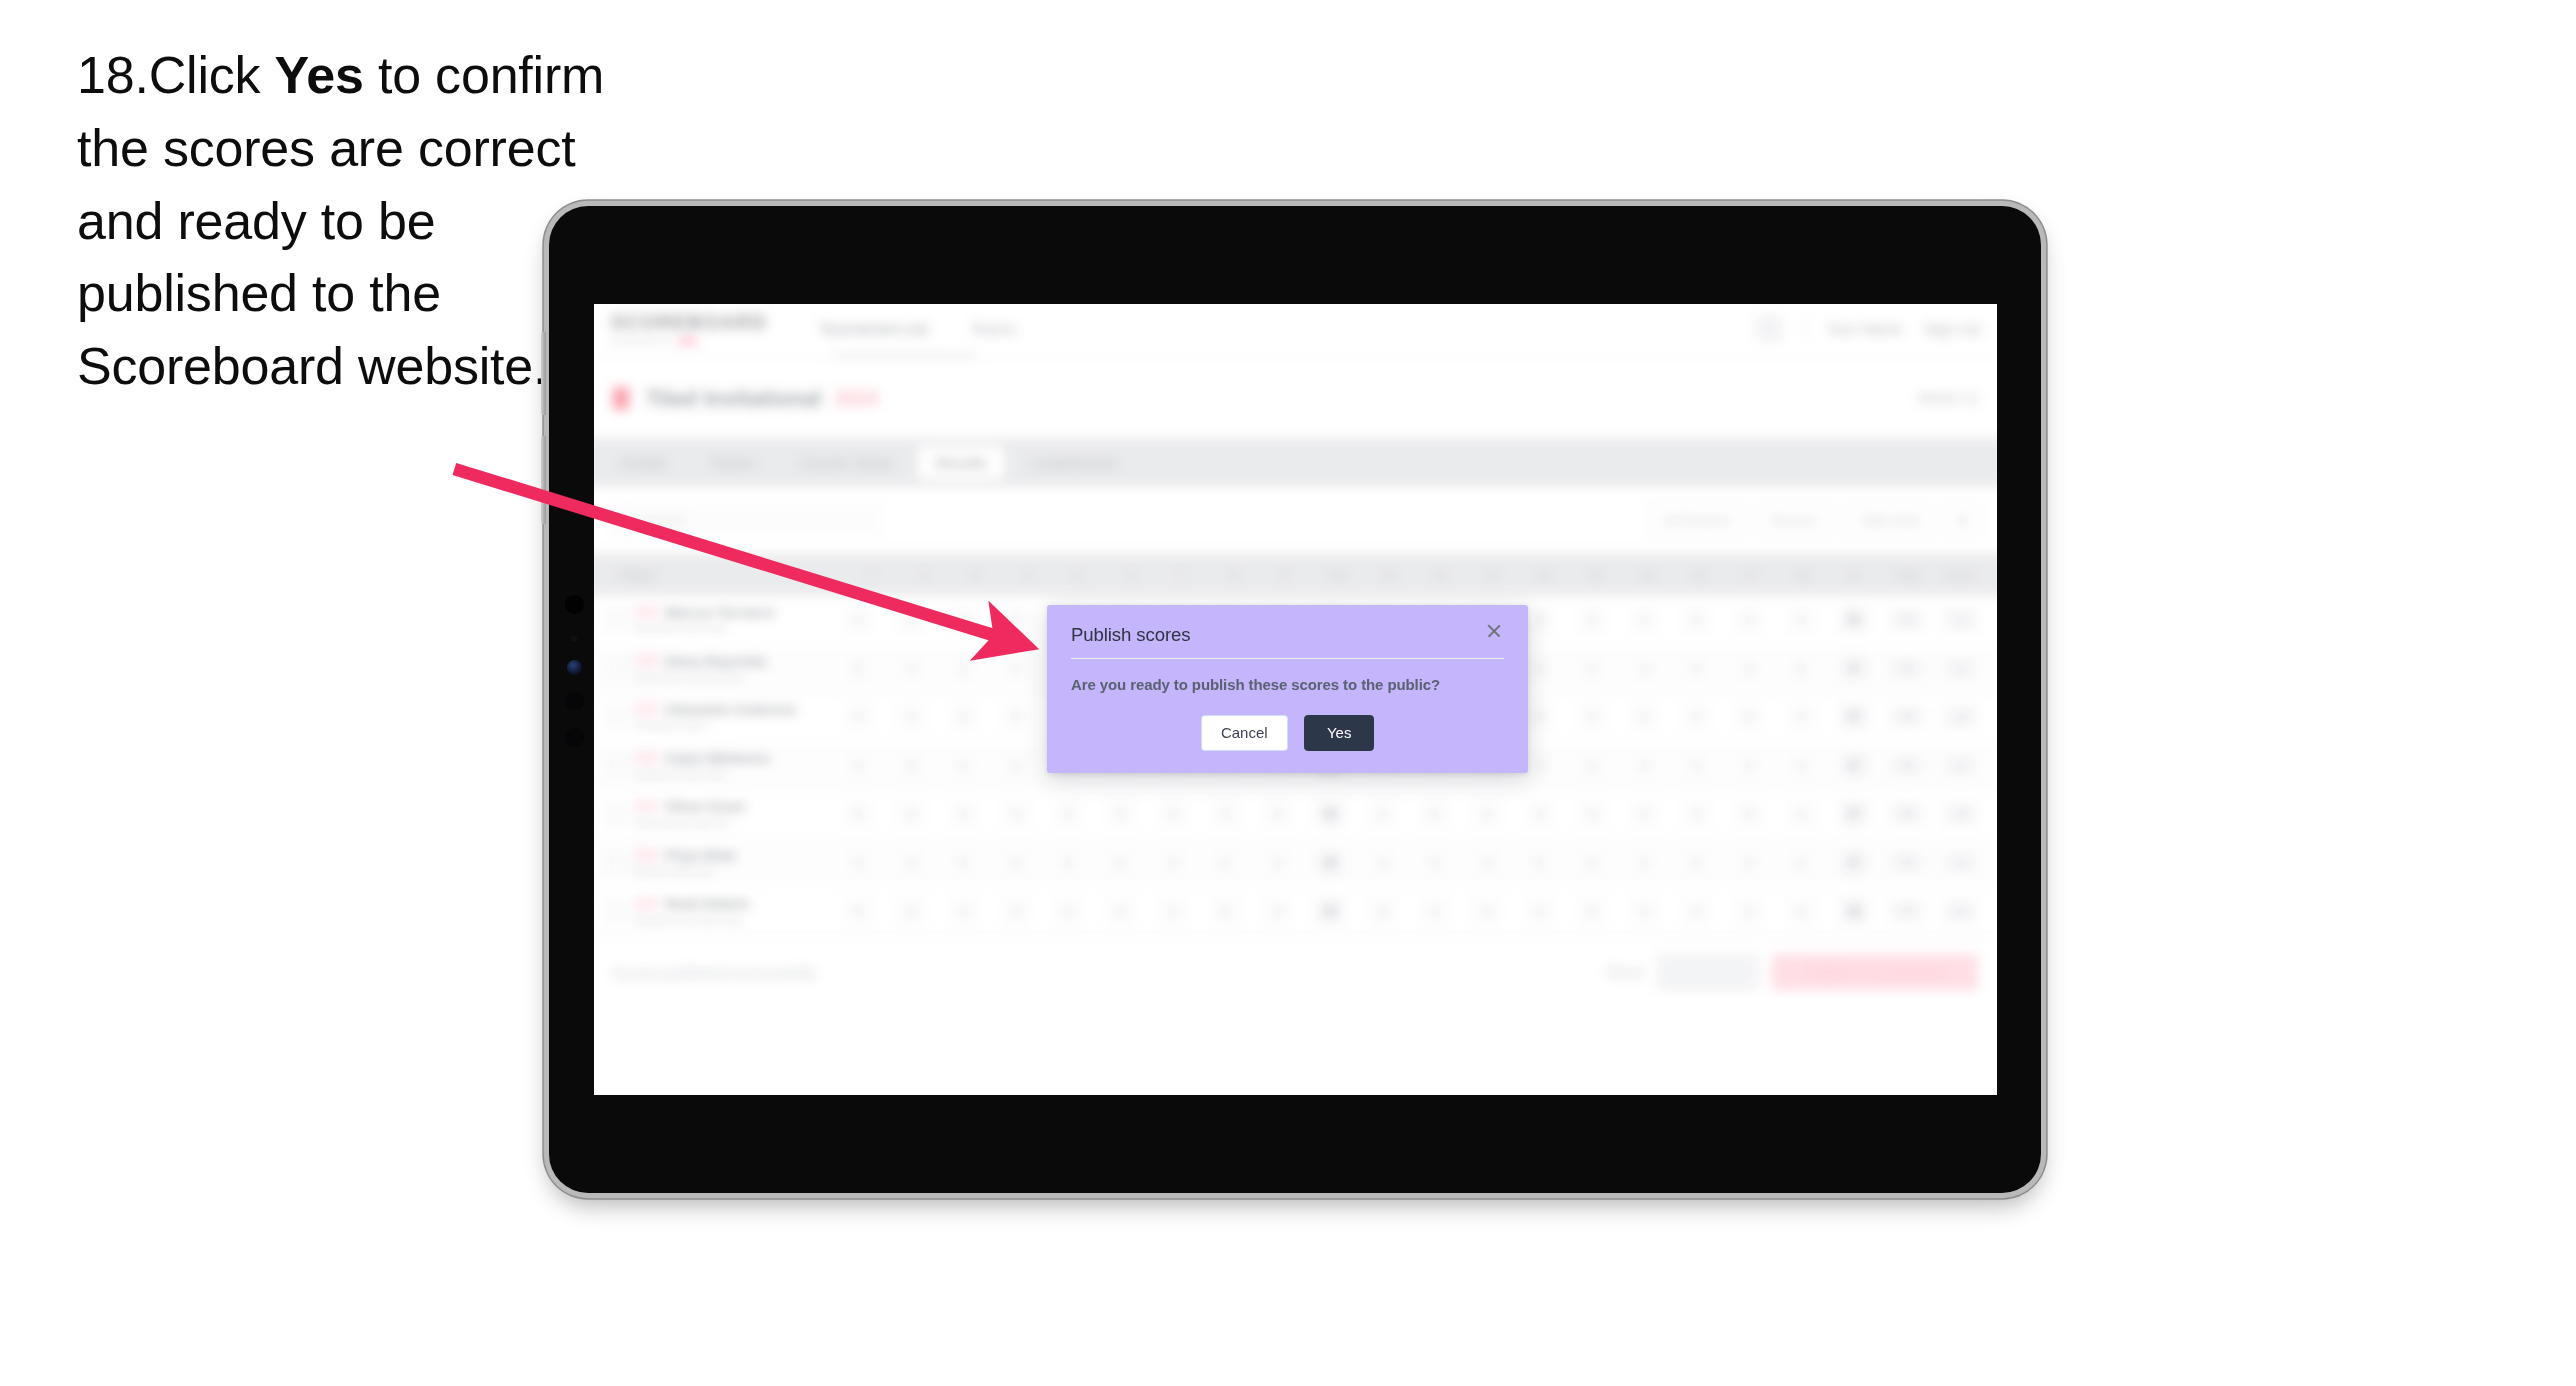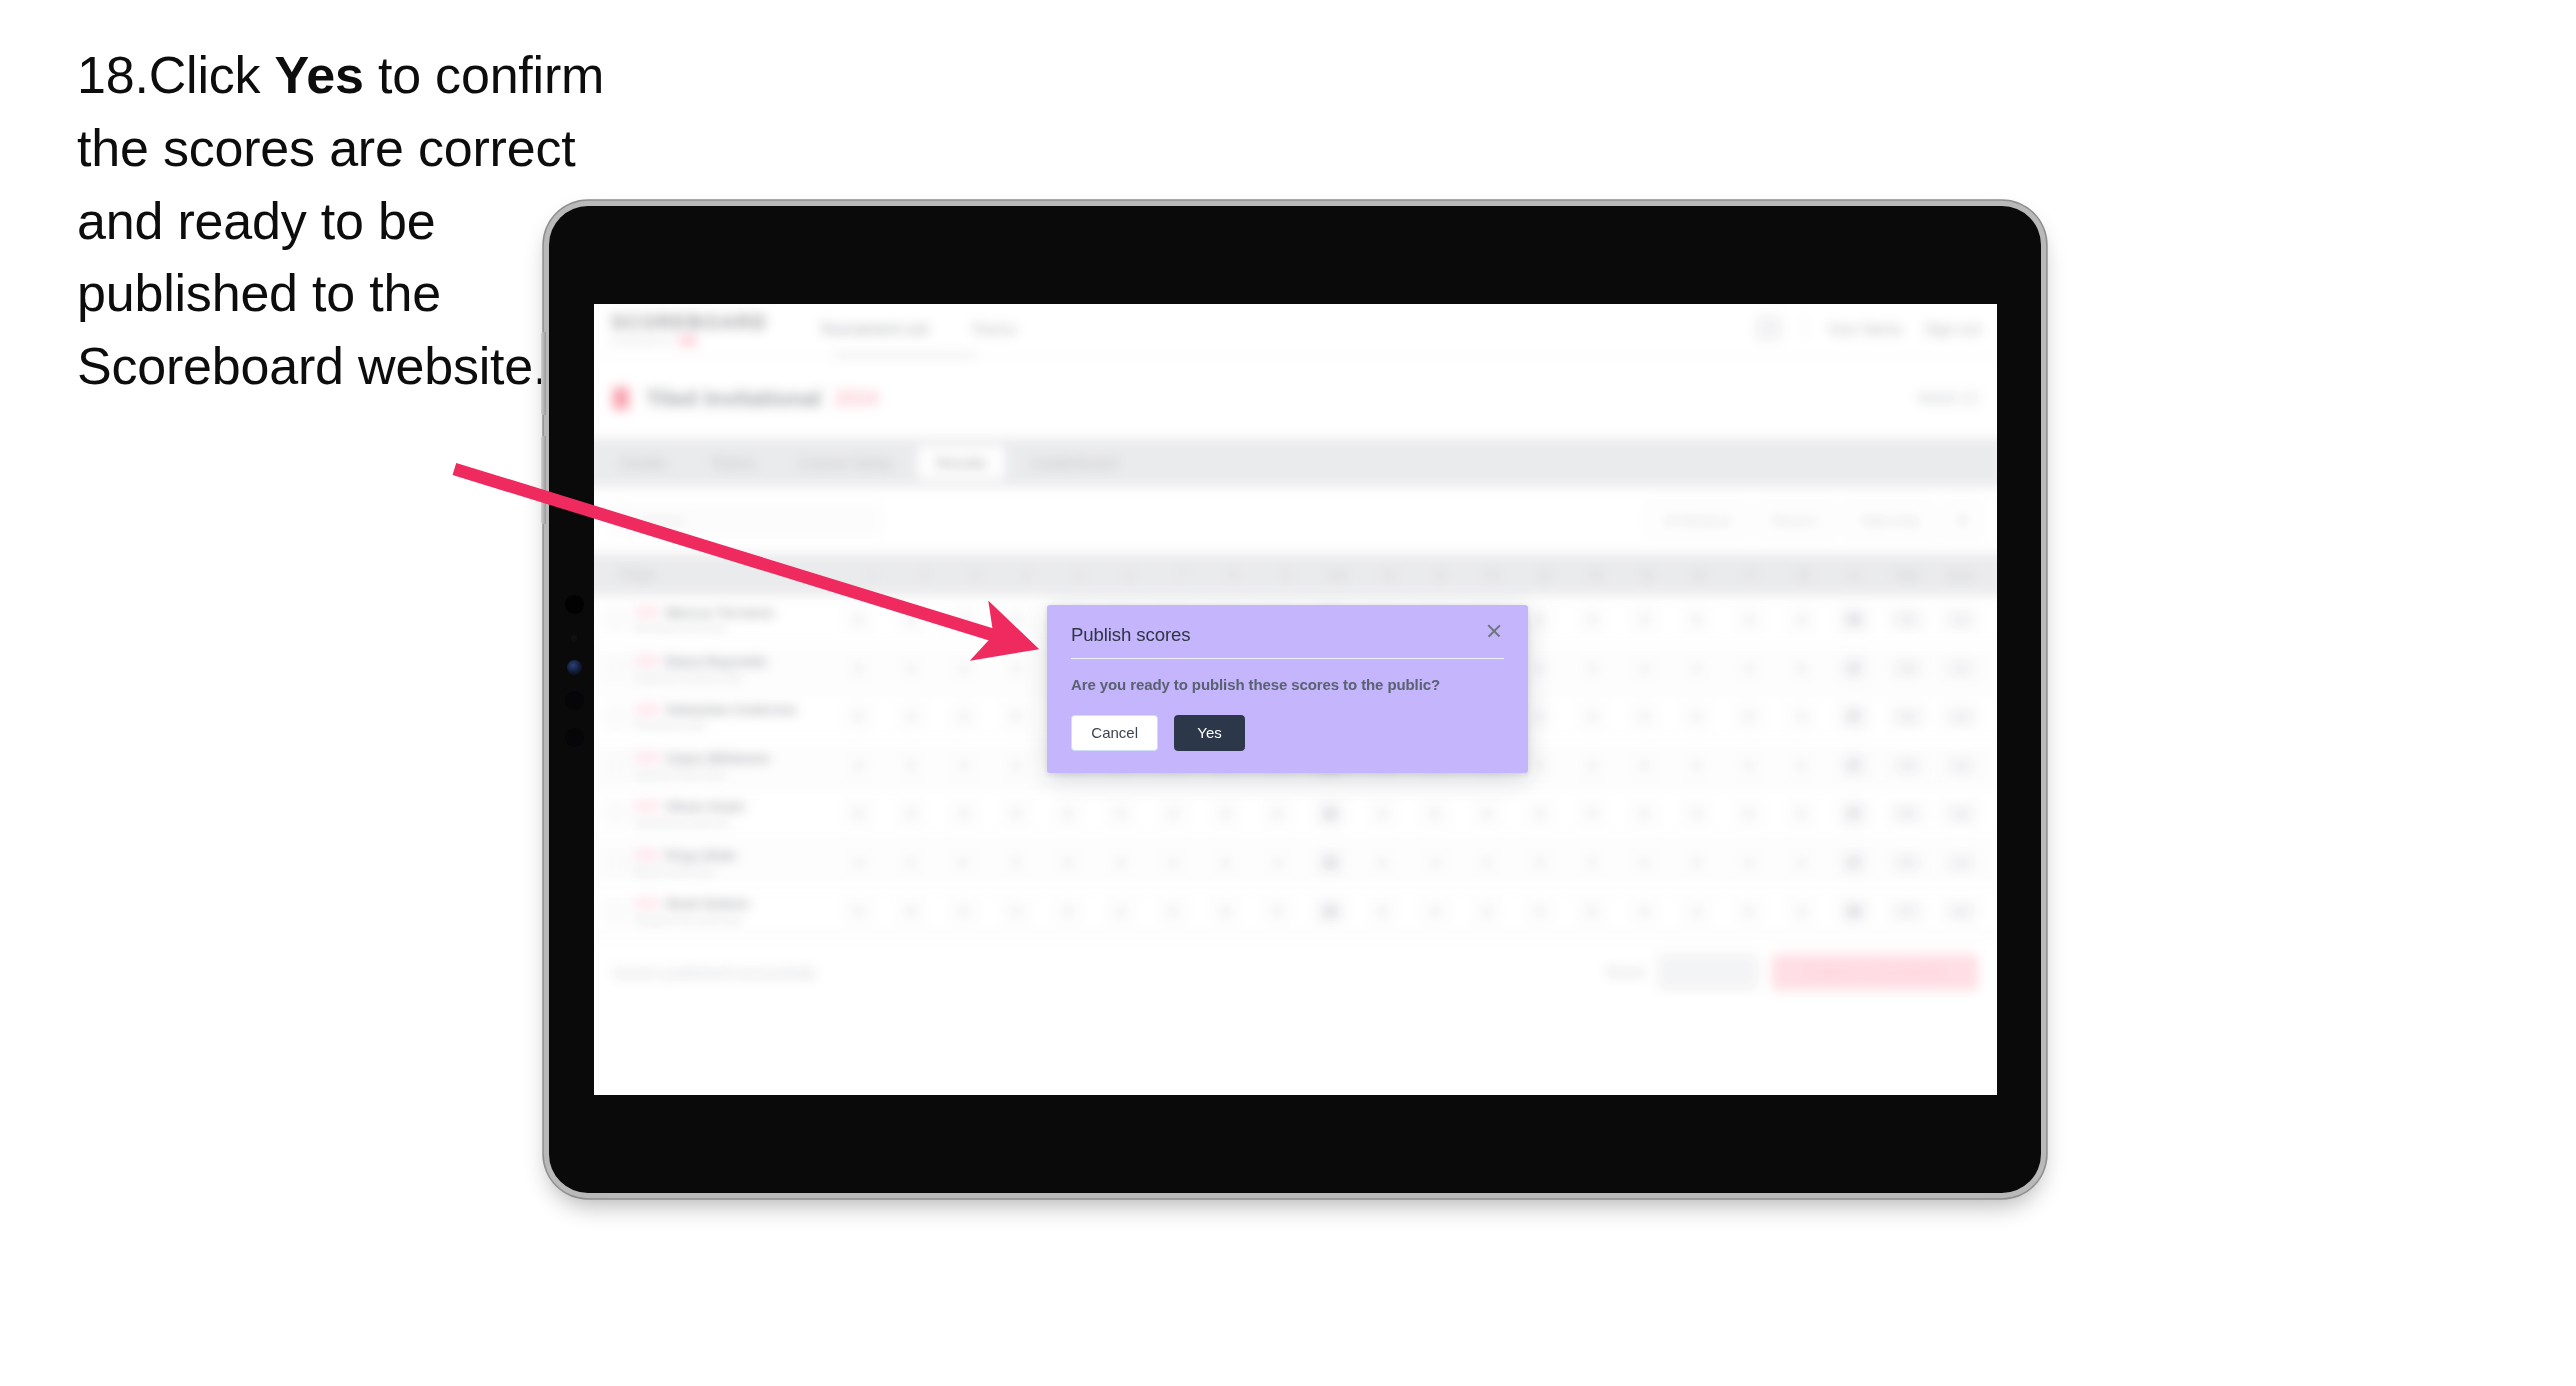--- a/index.html
+++ b/index.html
@@ -252,21 +252,21 @@
   .modal-close::before, .modal-close::after {
     content:""; position:absolute; left:1.5px; top:9px; width:16.3px; height:1.5px;
     background:#6f737c;
   }
   .modal-close::before { transform: rotate(45deg); }
   .modal-close::after  { transform: rotate(-45deg); }
   .modal-body {
     font-size: 15px; color: #5a6170; padding: 16.3px 0 0 0; letter-spacing:-0.1px;font-weight:bold;
   }
   .modal-actions {
-    display: flex; justify-content: flex-start; gap: 16px; padding-top: 22px;
+    display: flex; justify-content: center; gap: 16px; padding-top: 22px;
   }
   .btn {
     font-size: 15px; border-radius: 3.7px; cursor: pointer;
     font-family: "Liberation Sans", sans-serif;
     padding: 9px 19.3px; line-height: 1;
   }
   .btn-cancel { background:#ffffff; color:#3c4350; border:0.7px solid #cfe0f5; }
   .btn-yes    { background:#2c3749; color:#ffffff; border:0.7px solid #2c3749; padding:9.6px 22px; }
 
   

